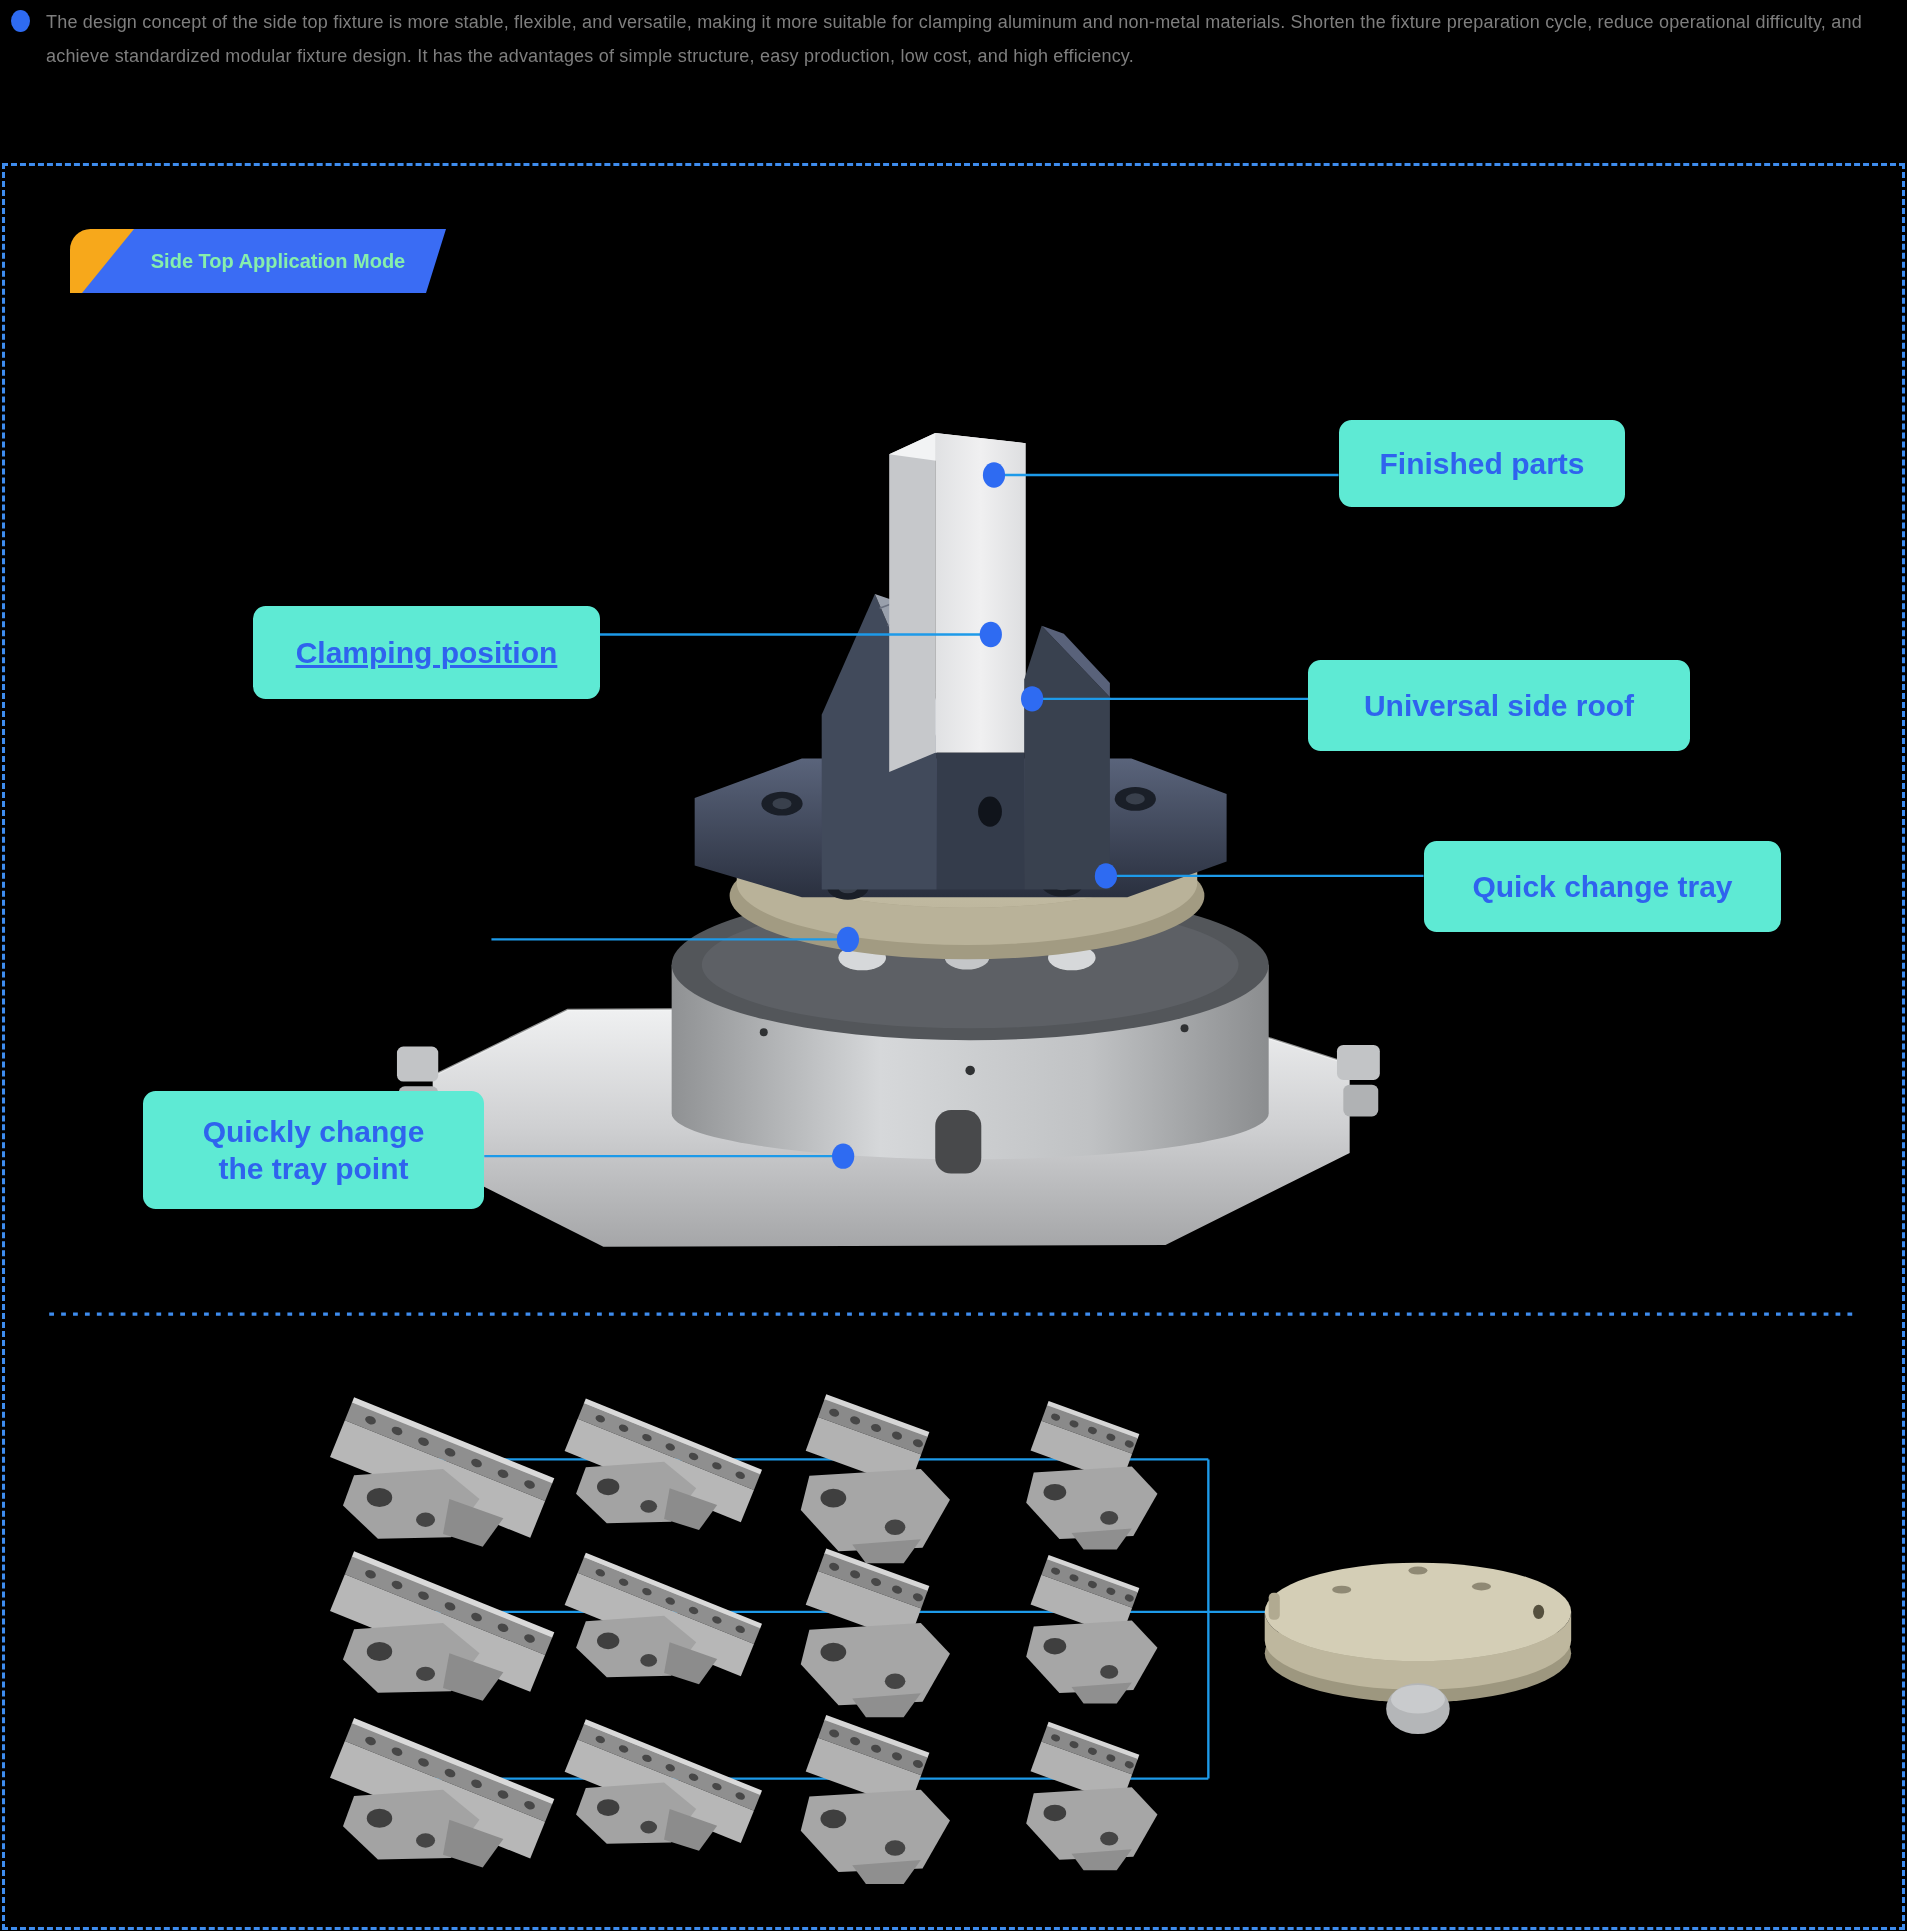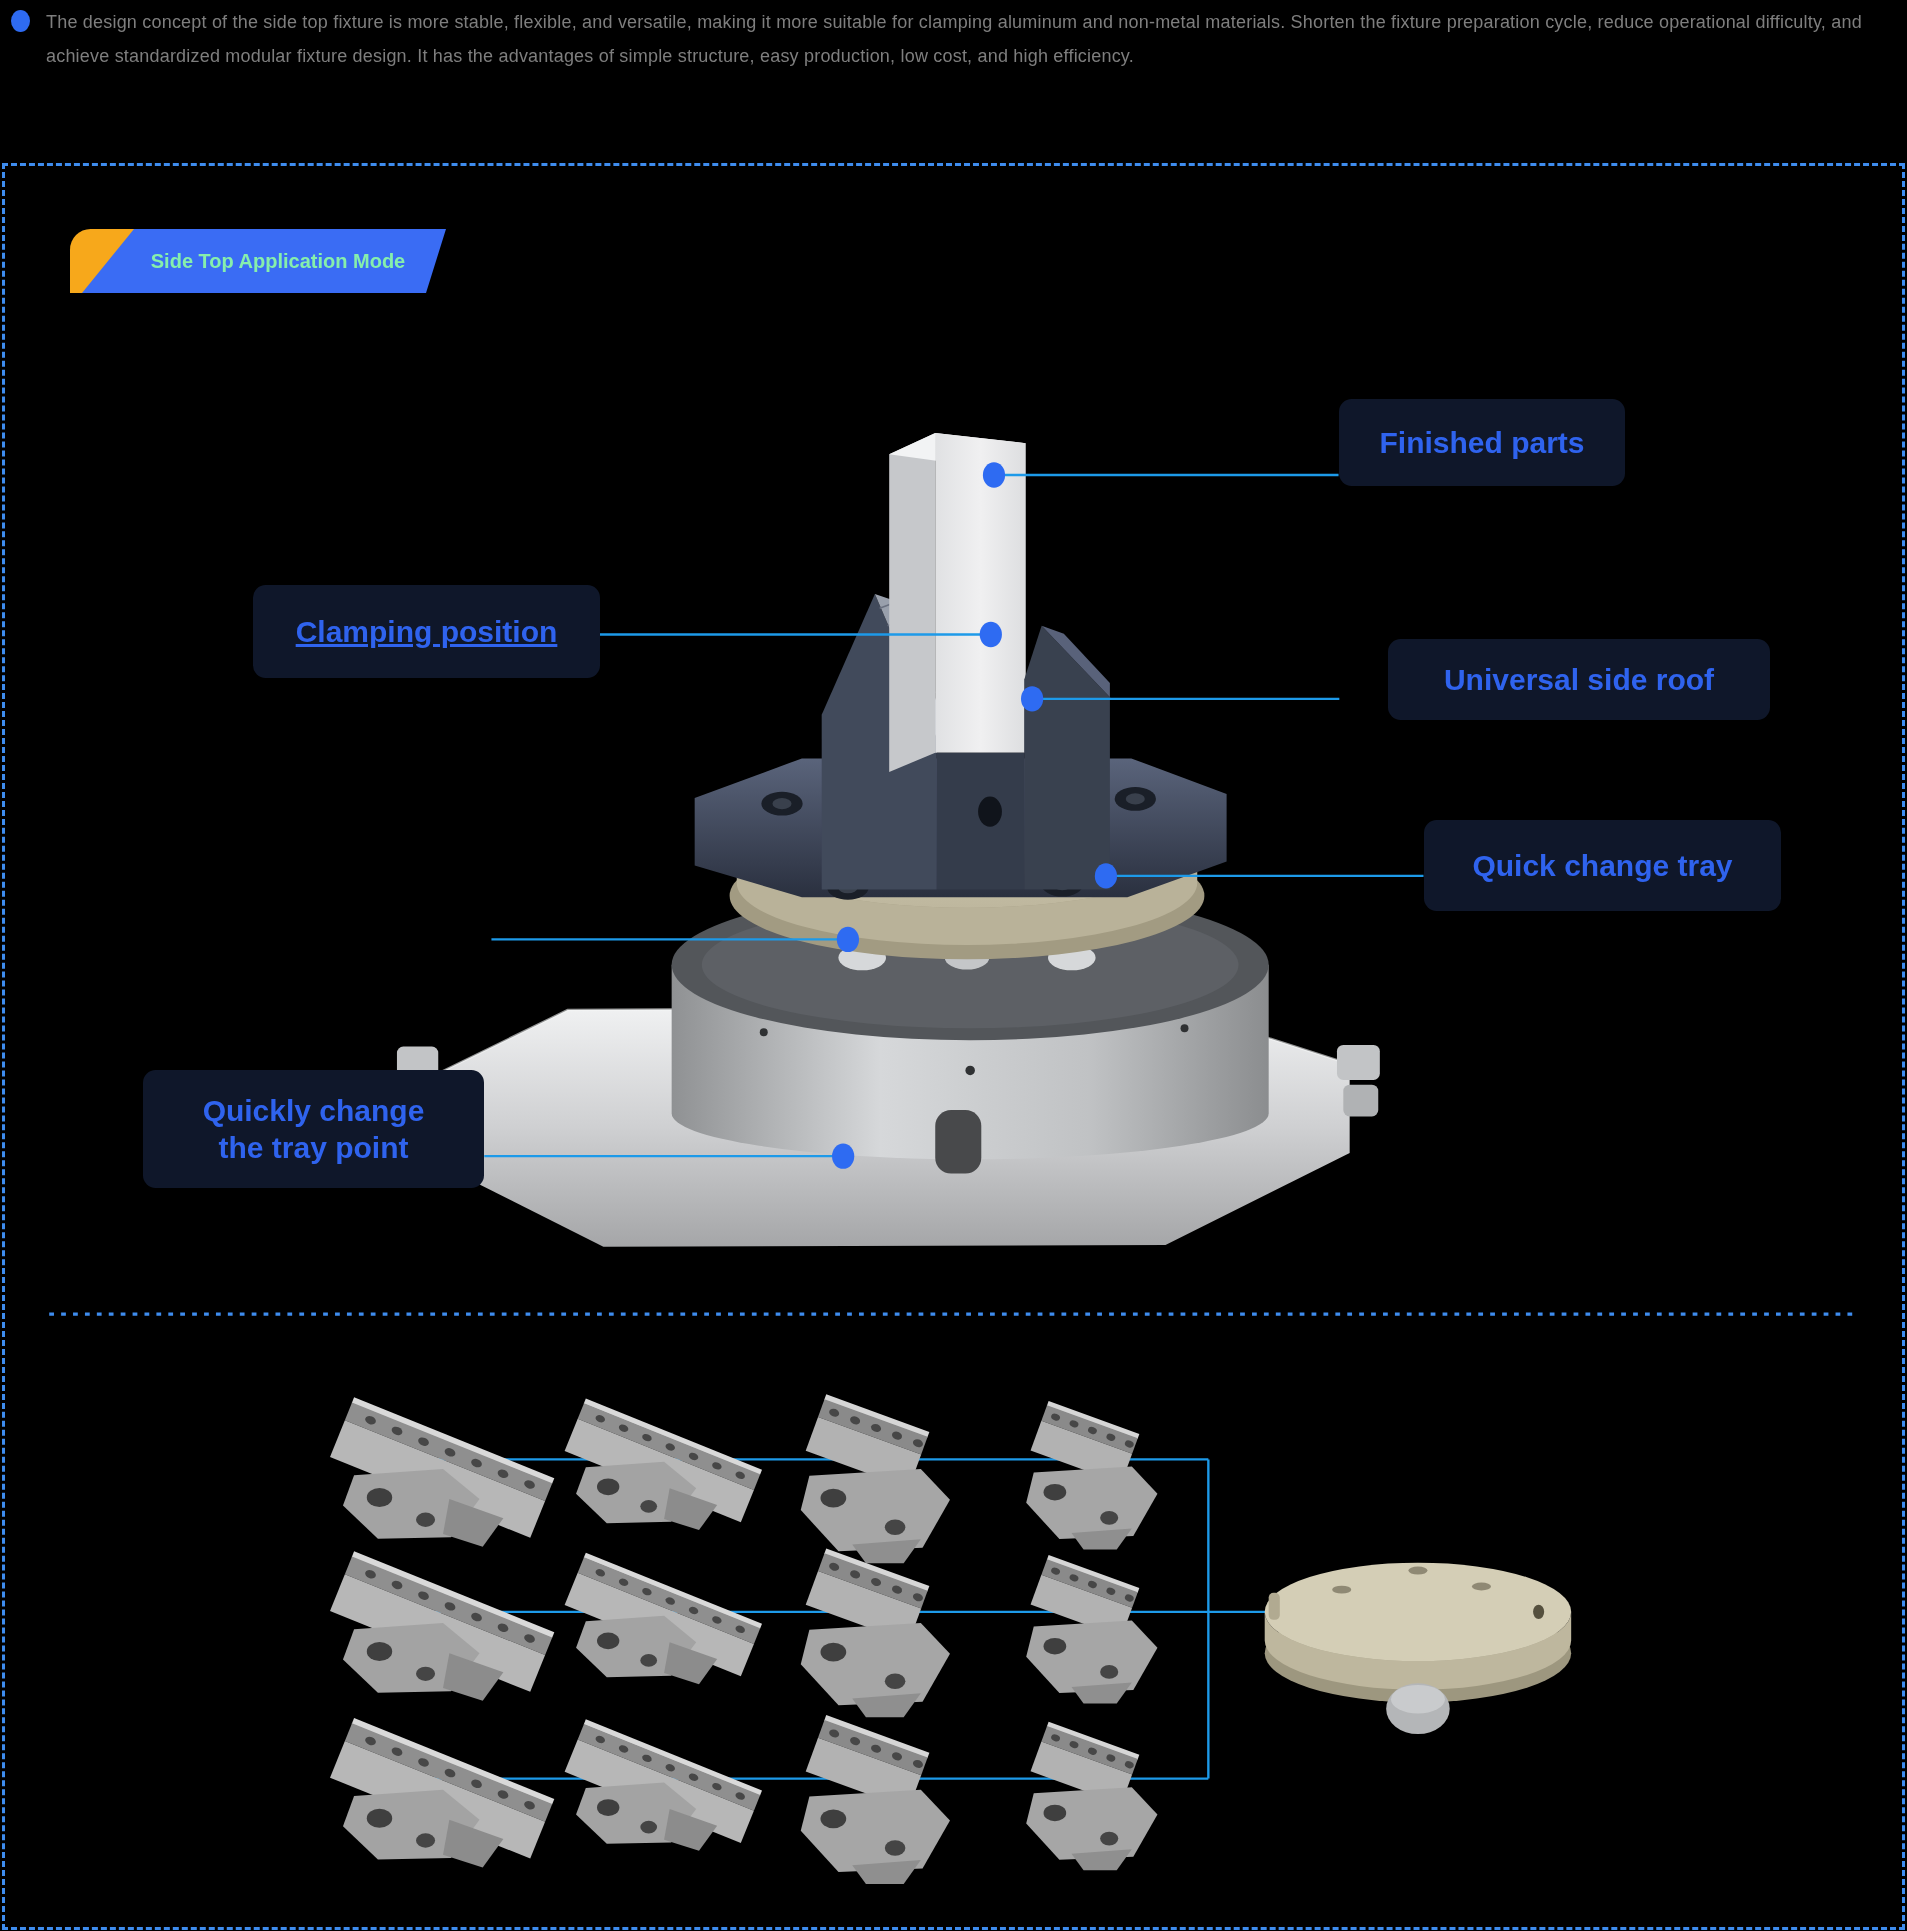--- a/index.html
+++ b/index.html
@@ -21,26 +21,26 @@
   .banner{position:absolute;left:70px;top:229px;width:376px;height:64px;}
   .banner .yellow{position:absolute;left:0;top:0;width:127px;height:64px;
                   background:#f7a81b;border-radius:20.6px 0 0 0;}
   .banner .blue{position:absolute;left:0;top:0;width:376px;height:64px;background:#3a6cf4;
                 clip-path:polygon(64px 0,376px 0,356px 64px,12px 64px);}
   .banner .txt{position:absolute;left:64px;right:24px;top:0;height:64px;
                display:flex;align-items:center;justify-content:center;
                color:#86efac;font-size:20px;font-weight:700;white-space:nowrap;}
 
   
-  .callout{position:absolute;background:#0f172a;border-radius:12.7px;
+  .callout{position:absolute;background:#5eead4;border-radius:12.7px;
            color:#2f63ee;font-weight:700;font-size:30px;
-           display:flex;align-items:center;justify-content:center;white-space:nowrap;}
+           display:flex;align-items:center;justify-content:center;white-space:nowrap;margin-top:21px;}
   #co1{left:1339px;top:399px;width:286px;height:87px;}
   #co2{left:253px;top:585px;width:347px;height:93px;text-decoration:underline;}
-  #co3{left:1388px;top:639px;width:382px;height:81px;}
+  #co3{left:1308px;top:639px;width:382px;height:91px;}
   #co4{left:1424px;top:820px;width:357px;height:91px;}
   #co5{left:152px;top:876px;width:340px;height:94px;}
   #co6{left:143px;top:1070px;width:341px;height:118px;}
   .co-lines span{display:block;text-align:center;line-height:37px;}
 
   svg.art{position:absolute;left:0;top:0;width:1907px;height:1932px;}
 </style>
 </head>
 <body>
 

